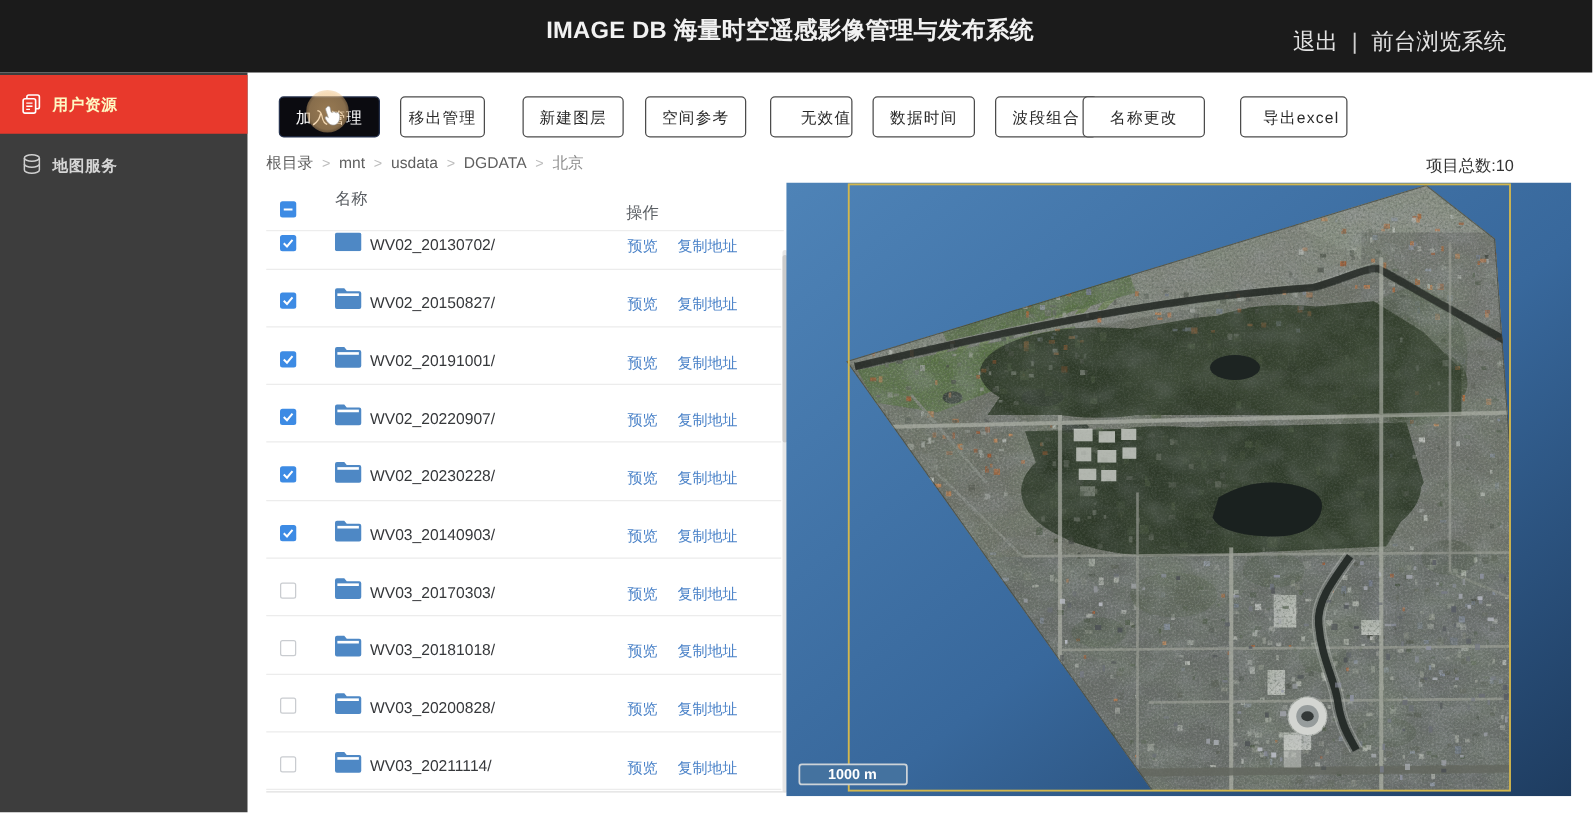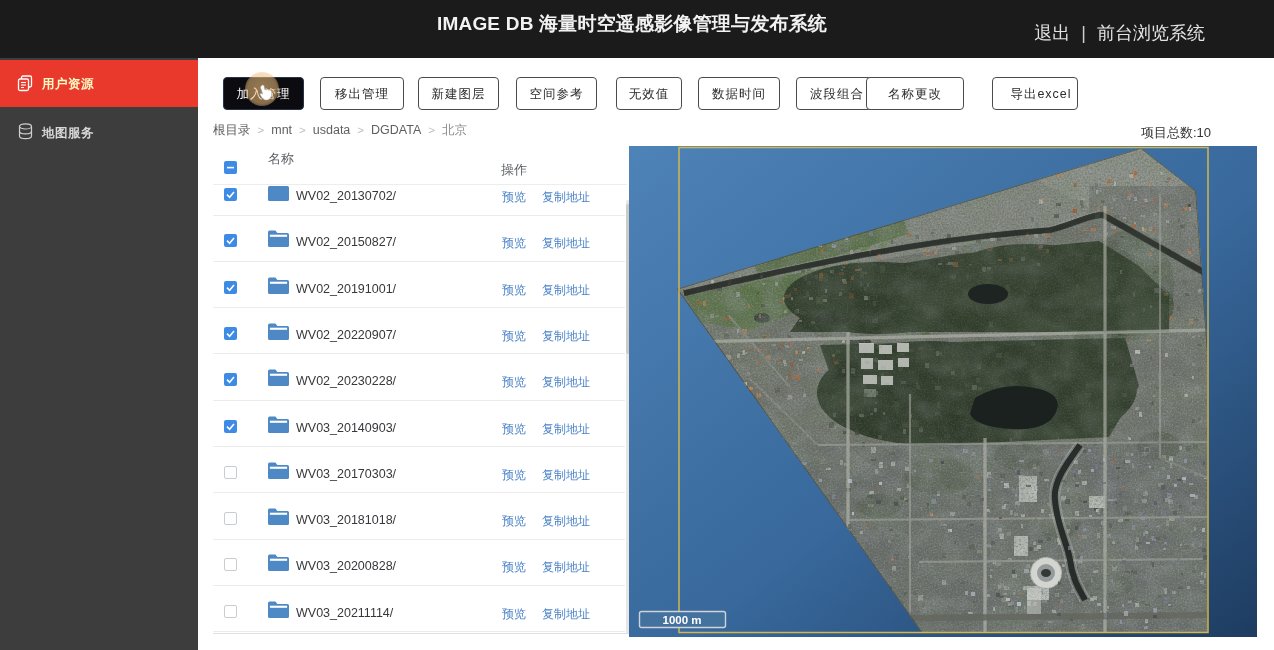--- a/index.html
+++ b/index.html
@@ -14,24 +14,24 @@
 
 #side{left:0;top:58px;width:198px;height:592px;background:#3d3d3d;}
 #mi1{left:0;top:2px;width:198px;height:47px;background:#e8392c;color:#fef9c3;}
 #mi2{left:0;top:51px;width:198px;height:46px;color:#dcdcdc;}
 .mtx{position:absolute;left:42px;top:16px;font-size:12.5px;font-weight:bold;letter-spacing:0.5px;}
 #mi2 .mtx{font-weight:bold;color:#d6d6d6;}
 
 .btn{position:absolute;top:77px;height:33px;border:1px solid #4c4c4c;border-radius:4px;background:#fff;
   color:#2b2b2b;font-size:12.5px;text-align:center;line-height:32px;box-sizing:border-box;letter-spacing:1px;}
 #b1{left:223px;width:81px;background:#0b0b10;color:#fff;border-color:#26324e;}
-#b2{left:320px;width:84px;}
+#b2{left:320px;width:68px;}
 #b3{left:418px;width:81px;}
 #b4{left:516px;width:81px;}
-#b5{left:616px;width:66px;}
+#b5{left:616px;width:66px;text-align:right;}
 #b6{left:698px;width:82px;}
 #b7{left:796px;width:82px;}
 #b8{left:866px;width:98px;}
 #b9{left:992px;width:86px;padding-left:12px;}
 #circ{left:245px;top:72px;width:34px;height:34px;border-radius:50%;
   background:radial-gradient(circle,rgba(238,190,124,0.62) 0%,rgba(238,190,124,0.55) 60%,rgba(236,186,118,0.25) 82%,rgba(236,186,118,0) 100%);}
 
 #crumb{left:213px;top:121.5px;font-size:12.5px;color:#5f5f5f;}
 #crumb .gt{color:#bdbdbd;margin:0 7px;font-size:11.5px;}
 #crumb .last{color:#8c8c8c;}

